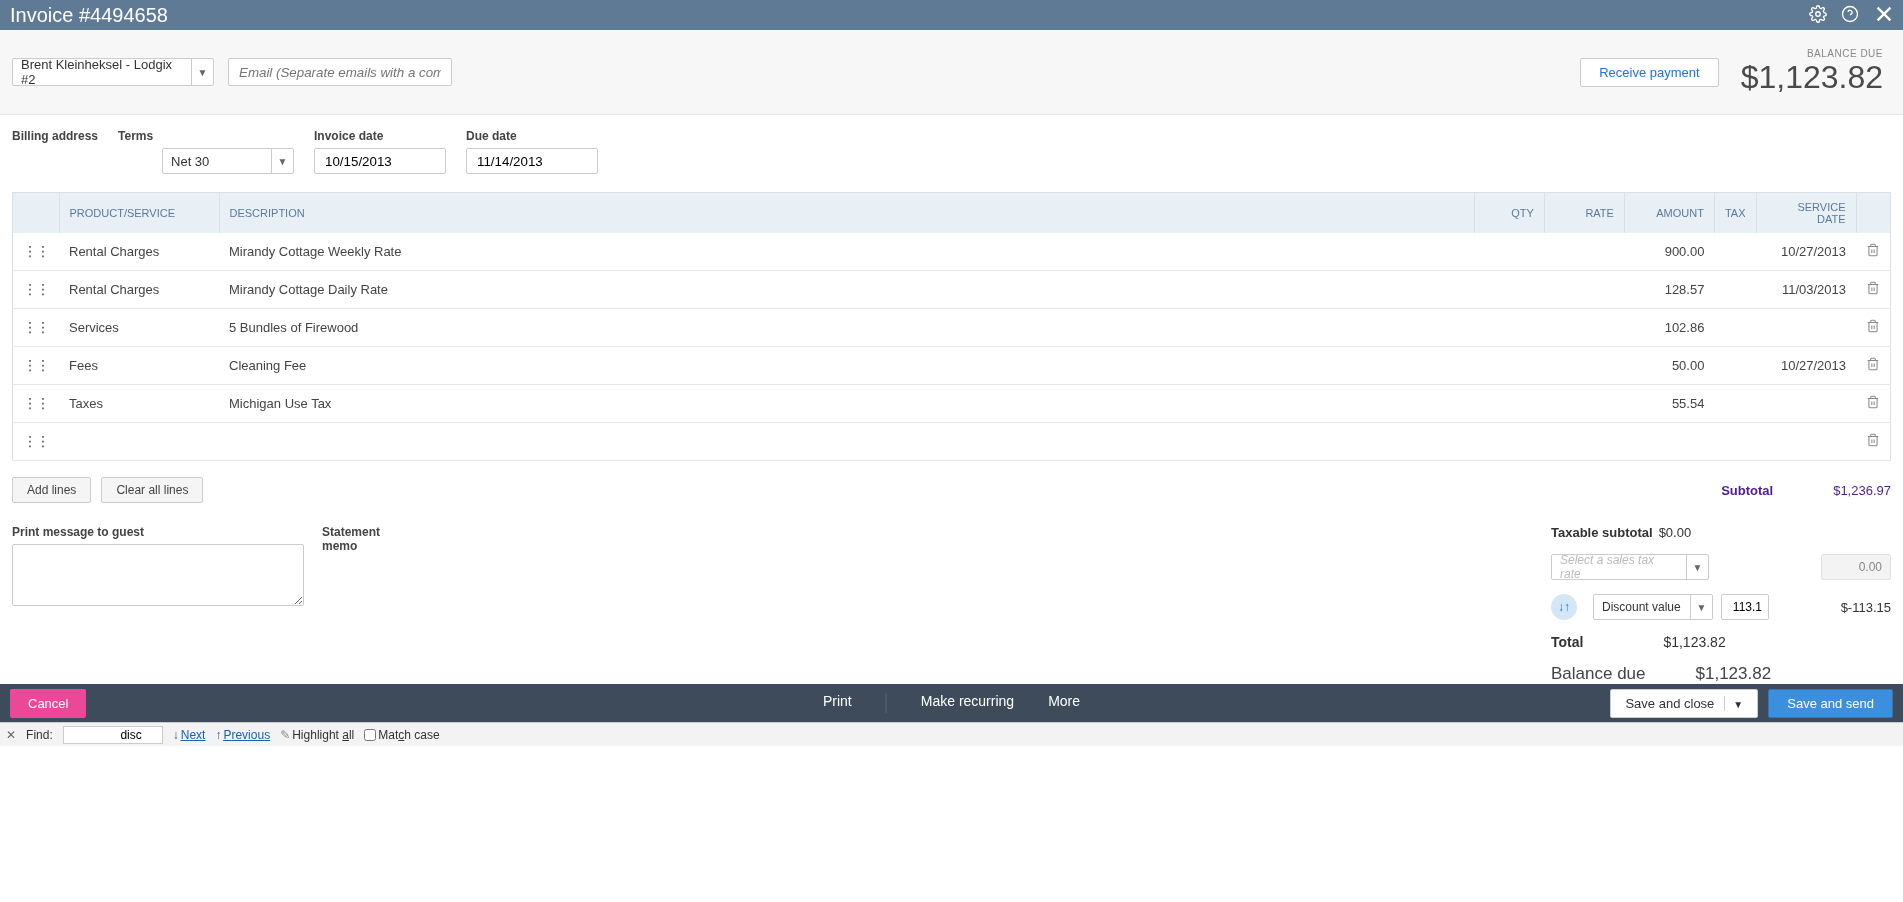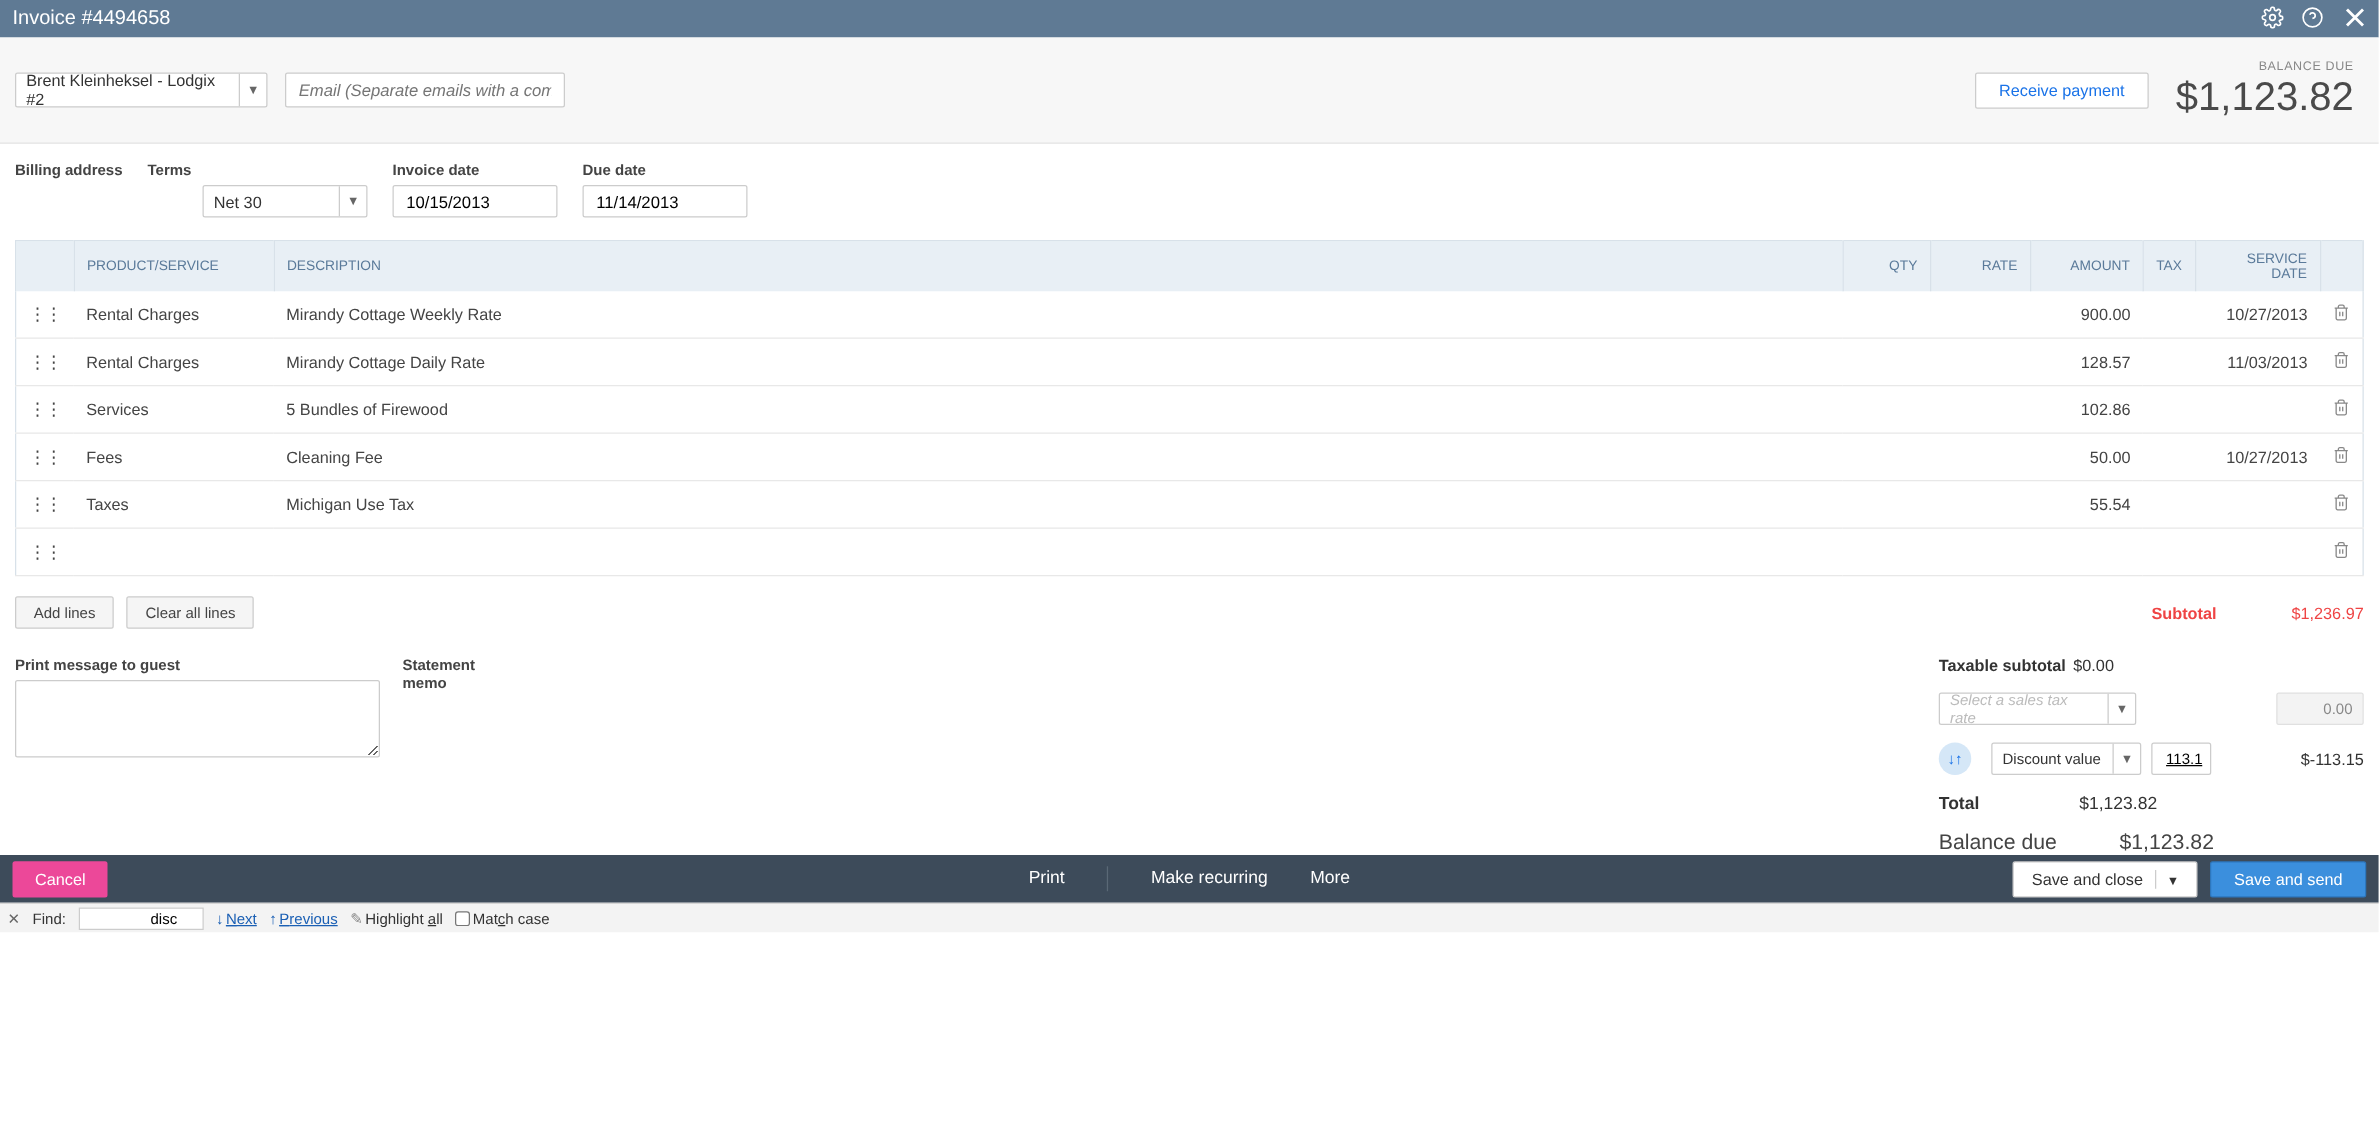--- a/index.html
+++ b/index.html
@@ -1,20 +1,20 @@
 <!DOCTYPE html>
 <html><head>
 <meta charset="utf-8">
 <style>
 * { box-sizing: border-box; margin: 0; padding: 0; }
 body { font-family: "Helvetica Neue", Arial, sans-serif; font-size: 13px; color: #333; background: #fff; }
 
 
 .header-bar { background: #5f7a94; color: #fff; height: 30px; display: flex; align-items: center; justify-content: space-between; padding: 0 8px 0 10px; }
-.header-title { font-size: 16px; font-weight: 300; }
+.header-title { font-size: 20px; font-weight: 300; }
 .header-icons { display: flex; align-items: center; gap: 14px; }
 .header-icons svg { cursor: pointer; }
 
 
 .sub-header { background: #f7f7f7; display: flex; align-items: center; padding: 18px 12px; border-bottom: 1px solid #e3e3e3; justify-content: space-between; }
 .sub-header-left { display: flex; gap: 14px; }
 .customer-select { display: flex; border: 1px solid #ccc; background: #fff; height: 28px; width: 202px; border-radius: 2px; }
 .customer-select-text { flex: 1; display: flex; align-items: center; padding: 0 8px; color: #333; }
 .customer-select-btn { width: 22px; border-left: 1px solid #ccc; display: flex; align-items: center; justify-content: center; color: #666; }
 
@@ -47,42 +47,42 @@
 .drag-dots { display: inline-block; font-size: 14px; letter-spacing: -1px; line-height: 0.5; }
 .delete-cell { width: 32px; text-align: center; color: #888; cursor: pointer; }
 
 .th-drag, .th-delete { width: 24px; background: #e8eff5; border-right: 1px solid #d8e1e9; }
 
 
 .table-actions { display: flex; align-items: center; justify-content: space-between; margin-top: 16px; }
 .table-actions-left { display: flex; gap: 10px; }
 .small-btn { border: 1px solid #ccc; background: #f5f5f5; padding: 5px 14px; border-radius: 2px; cursor: pointer; font-size: 12px; color: #444; }
 
-.subtotal-row { display: flex; gap: 60px; font-size: 13px; color: #ef4444; }
+.subtotal-row { display: flex; gap: 60px; font-size: 13px; color: #4c1d95; }
 .subtotal-label { font-weight: bold; }
 
 
 .totals-area { display: flex; justify-content: space-between; margin-top: 22px; }
 .totals-left { display: flex; flex-direction: row; gap: 18px; width: 300px; }
 .memo-box { border: 1px solid #ccc; width: 292px; height: 62px; border-radius: 2px; }
 .totals-right { width: 340px; display: flex; flex-direction: column; gap: 14px; align-items: flex-start; position: relative; }
 .tot-line { display: flex; justify-content: space-between; width: 100%; align-items: center; gap: 12px; }
 .tot-line .tval { font-size: 13px; }
 .taxable-line { display: flex; gap: 6px; font-size: 13px; color: #333; }
 
 .sales-tax-row { display: flex; gap: 8px; align-items: center; }
 .sales-tax-select { display: flex; border: 1px solid #ccc; height: 26px; width: 158px; border-radius: 2px; }
 .sales-tax-select-text { flex: 1; padding: 0 8px; display: flex; align-items: center; font-style: italic; color: #bbb; font-size: 12px; }
 .sales-tax-btn { width: 22px; border-left: 1px solid #ccc; display: flex; align-items: center; justify-content: center; color: #666; }
 .sales-tax-amount { border: 1px solid #e0e0e0; background: #f3f3f3; width: 70px; height: 26px; text-align: right; padding: 0 8px; display: flex; align-items: center; justify-content: flex-end; color: #888; border-radius: 2px; font-size: 12px; }
 
 .discount-row { display: flex; gap: 8px; align-items: center; }
 .discount-select { display: flex; border: 1px solid #ccc; height: 26px; width: 120px; border-radius: 2px; }
 .discount-select-text { flex: 1; padding: 0 8px; display: flex; align-items: center; font-size: 12px; }
-.discount-input { border: 1px solid #ccc; width: 48px; height: 26px; text-align: right; padding: 0 6px; border-radius: 2px; font-size: 12px; text-decoration: underline; }
+.discount-input { border: 1px solid #ccc; width: 48px; height: 26px; text-align: right; padding: 0 6px; border-radius: 2px; font-size: 12px; }
 .swap-badge { width: 26px; height: 26px; border-radius: 50%; background: #d5e7f7; display: flex; align-items: center; justify-content: center; color: #1a73e8; margin-right: 8px; cursor: pointer; font-size: 12px; font-weight: bold; }
 
 .total-line { display: flex; justify-content: flex-end; gap: 80px; font-size: 14px; }
 .balance-due-line { display: flex; justify-content: flex-end; gap: 50px; font-size: 17px; color: #444; }
 
 
 .bottom-bar { background: #3d4b5a; color: #fff; height: 38px; display: flex; align-items: center; justify-content: space-between; padding: 0 10px; position: relative; }
 .cancel-btn { background: #ec4899; border: none; color: #fff; padding: 7px 18px; border-radius: 2px; cursor: pointer; font-size: 13px; }
 .bottom-center { position: absolute; left: 50%; transform: translateX(-50%); display: flex; gap: 34px; font-size: 14px; }
 .bottom-center span { cursor: pointer; }

